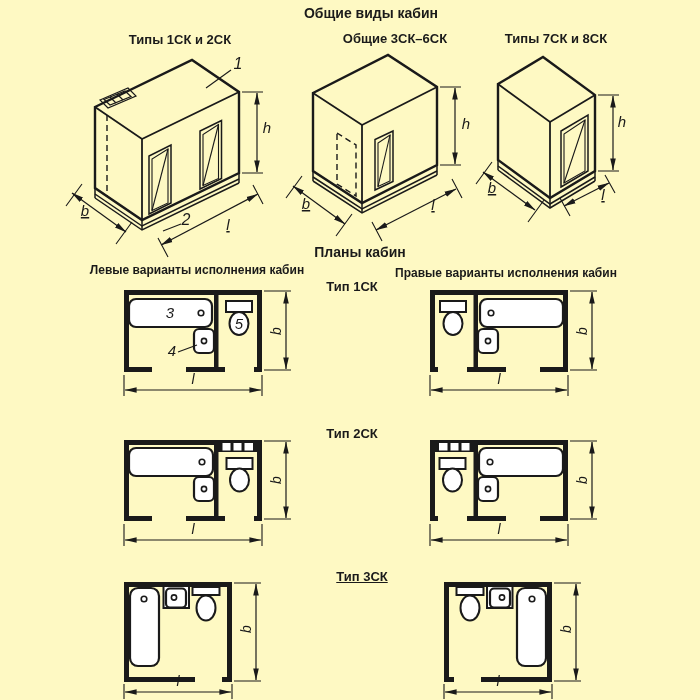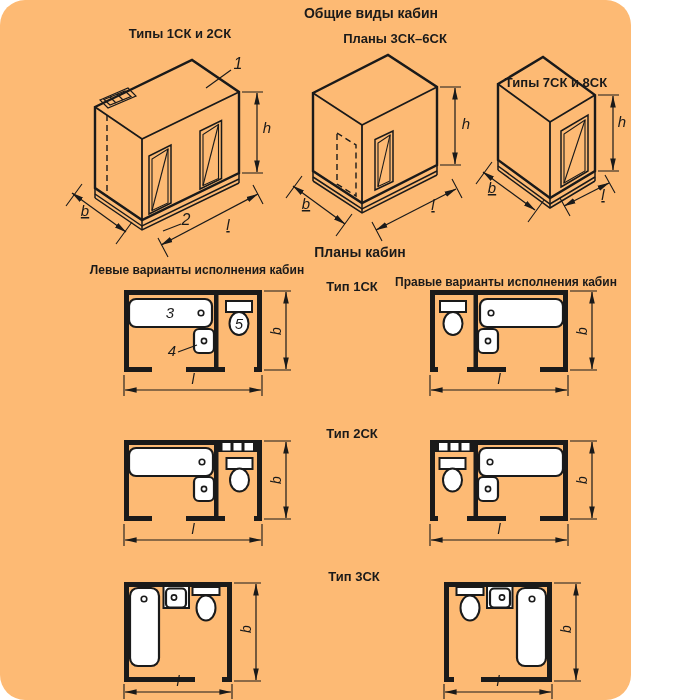--- a/index.html
+++ b/index.html
@@ -1,17 +1,17 @@
 <!DOCTYPE html>
 <html><head>
 <meta charset="utf-8">
 <style>
   html,body{margin:0;padding:0;background:#fff;}
-  .canvas{position:relative;width:631px;height:700px;background:#fdba74;overflow:hidden;
-          font-family:"Liberation Sans",sans-serif;color:#1a1a1a;border-radius:25px;}
+  .canvas{position:relative;width:700px;height:700px;background:#fef9c3;overflow:hidden;
+          font-family:"Liberation Sans",sans-serif;color:#1a1a1a;}
   .ttl{position:absolute;transform:translateX(-50%);font-weight:bold;white-space:nowrap;color:#1a1a1a;}
   .t14{font-size:14px;}
   .t13{font-size:13px;}
   .t12{font-size:12px;}
   svg.draw{position:absolute;left:0;top:0;width:700px;height:700px;}
   .oln{fill:none;stroke:#1a1a1a;stroke-width:2.4;stroke-linejoin:miter;}
   .edg{fill:none;stroke:#1a1a1a;stroke-width:1.8;}
   .pln{fill:none;stroke:#1a1a1a;stroke-width:1.5;}
   .dor{fill:none;stroke:#1a1a1a;stroke-width:1.5;}
   .din{fill:none;stroke:#1a1a1a;stroke-width:1.1;}
@@ -31,29 +31,29 @@
   .numS{font:italic 15px "Liberation Sans",sans-serif;fill:#1a1a1a;}
   .und{text-decoration:underline;}
   .mid{text-anchor:middle;}
 </style>
 </head>
 <body>
 
 <div class="canvas">
 
   <div class="ttl t14" style="left:371px;top:5px;">Общие виды кабин</div>
-  <div class="ttl t13" style="left:180px;top:26px;">Типы 1СК и 2СК</div>
-  <div class="ttl t13" style="left:395px;top:31px;">Планы 3СК–6СК</div>
-  <div class="ttl t13" style="left:556px;top:31px;margin-top:44px;">Типы 7СК и 8СК</div>
+  <div class="ttl t13" style="left:180px;top:32px;">Типы 1СК и 2СК</div>
+  <div class="ttl t13" style="left:395px;top:31px;">Общие 3СК–6СК</div>
+  <div class="ttl t13" style="left:556px;top:31px;">Типы 7СК и 8СК</div>
   <div class="ttl t14" style="left:360px;top:244px;text-align:center;">Планы кабин</div>
   <div class="ttl t12" style="left:197px;top:263px;">Левые варианты исполнения кабин</div>
-  <div class="ttl t12" style="left:506px;top:275px;">Правые варианты исполнения кабин</div>
+  <div class="ttl t12" style="left:506px;top:266px;">Правые варианты исполнения кабин</div>
   <div class="ttl t13" style="left:352px;top:279px;text-align:center;">Тип 1СК</div>
   <div class="ttl t13" style="left:352px;top:426px;">Тип 2СК</div>
-  <div class="ttl t13" style="left:354px;top:569px;">Тип 3СК</div>
+  <div class="ttl t13" style="left:362px;top:569px;text-decoration:underline;">Тип 3СК</div>
 
   <svg class="draw" viewBox="0 0 700 700">
     <defs>
       <marker id="arw" viewBox="0 0 12 8" refX="11.6" refY="4" markerWidth="12" markerHeight="8" markerUnits="userSpaceOnUse" orient="auto-start-reverse">
         <path d="M0,1.2 L12,4 L0,6.8 Z" fill="#1a1a1a"></path>
       </marker>
 
       <g id="core1">
         <rect class="wall" x="124" y="290" width="138" height="5"></rect>
         <rect class="wall" x="124" y="290" width="5" height="82"></rect>

